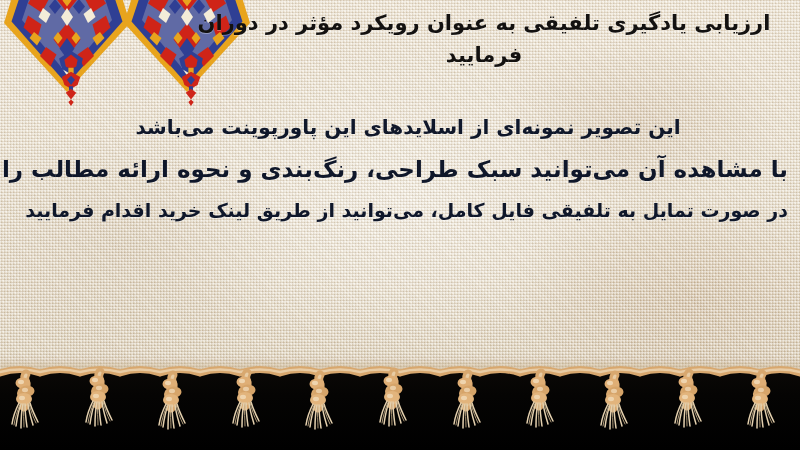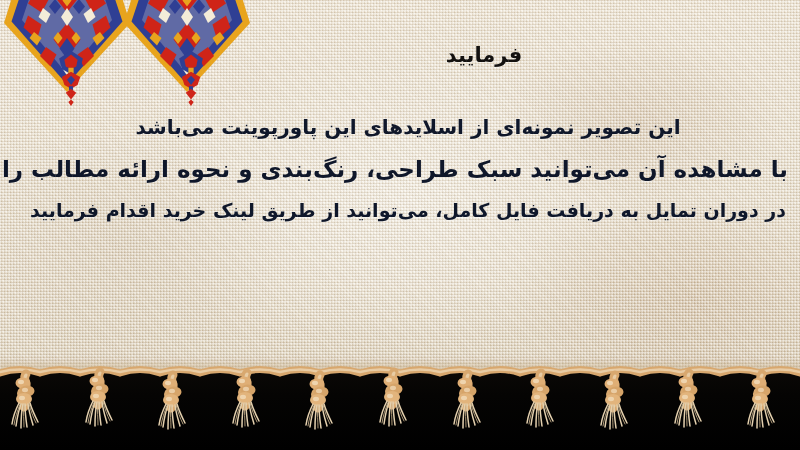--- a/index.html
+++ b/index.html
@@ -254,28 +254,28 @@
       <path d="M20 21 l3 3 l-3 4 l-3 -4 Z" fill="#2f3f94"></path>
       <rect x="18.5" y="29" width="3" height="3" fill="#2f3f94"></rect>
       <path d="M20 31 l4 3 l-4 5 l-4 -5 Z" fill="#cf2418"></path>
       <path d="M20 39 l2 2 l-2 3 l-2 -3 Z" fill="#cf2418"></path>
     </g>
   </svg>
 
   <div class="text-layer">
 
     <div class="title">
-      <br>
+      <span>ارزیابی یادگیری تلفیقی به عنوان رویکرد مؤثر در دوران</span><br>
       <span>فرمایید</span>
     </div>
 
     <div class="body-block">
       <div class="body-line l1">این تصویر نمونه‌ای از اسلایدهای این پاورپوینت می‌باشد</div>
       <div class="body-line l2">با مشاهده آن می‌توانید سبک طراحی، رنگ‌بندی و نحوه ارائه مطالب را بررسی نمایید</div>
-      <div class="body-line l3">در دوران تمایل به دریافت فایل کامل، می‌توانید از طریق لینک خرید اقدام فرمایید</div>
+      <div class="body-line l3">در صورت تمایل به تلفیقی فایل کامل، می‌توانید از طریق لینک خرید اقدام فرمایید</div>
     </div>
 
   </div>
 
   <div class="band-edge"></div>
   <div class="black-band"></div>
 
   <svg class="fringe-rope" viewBox="0 0 800 14" preserveAspectRatio="none">
     <path d="M0 9 Q20 2 40 9 Q60 2 80 9 Q100 2 120 9 Q140 2 160 9 Q180 2 200 9
              Q220 2 240 9 Q260 2 280 9 Q300 2 320 9 Q340 2 360 9 Q380 2 400 9

